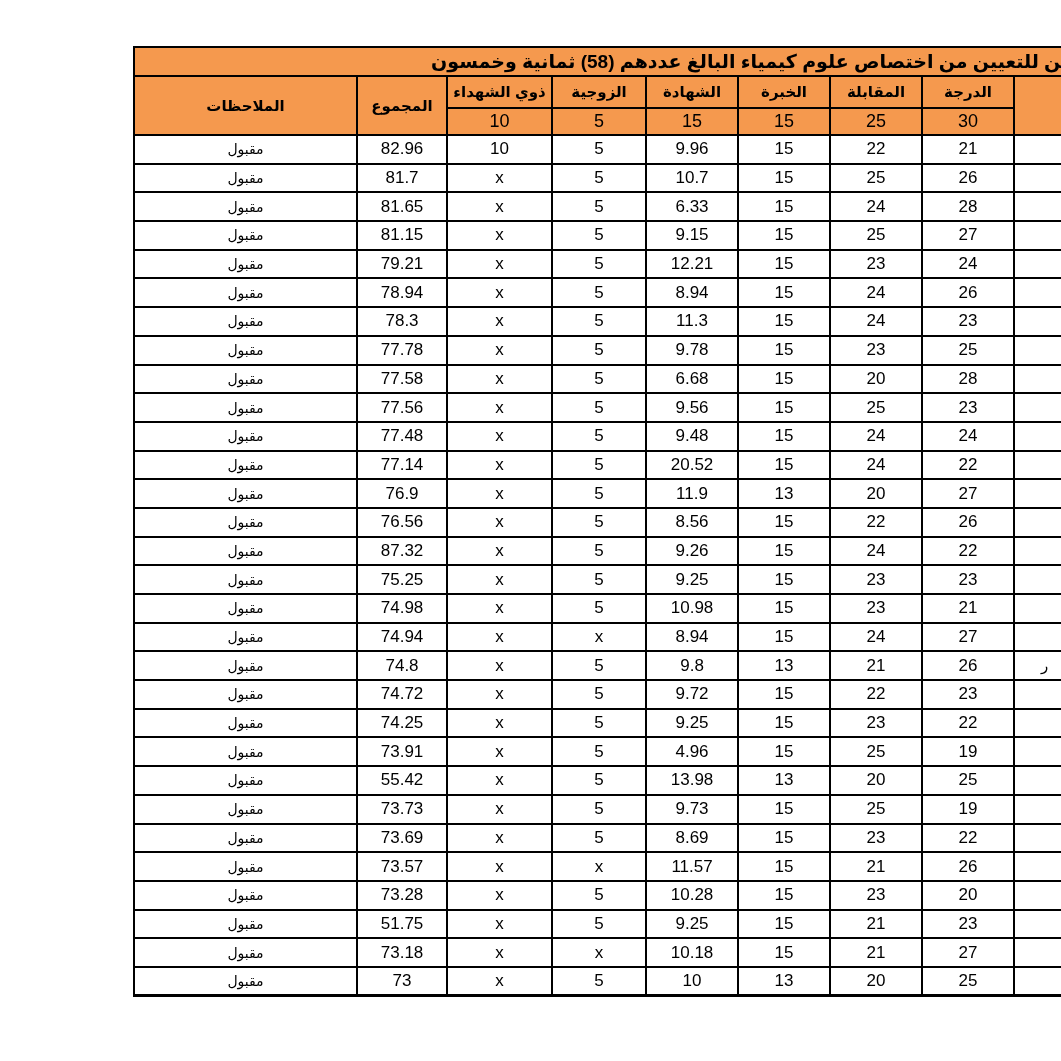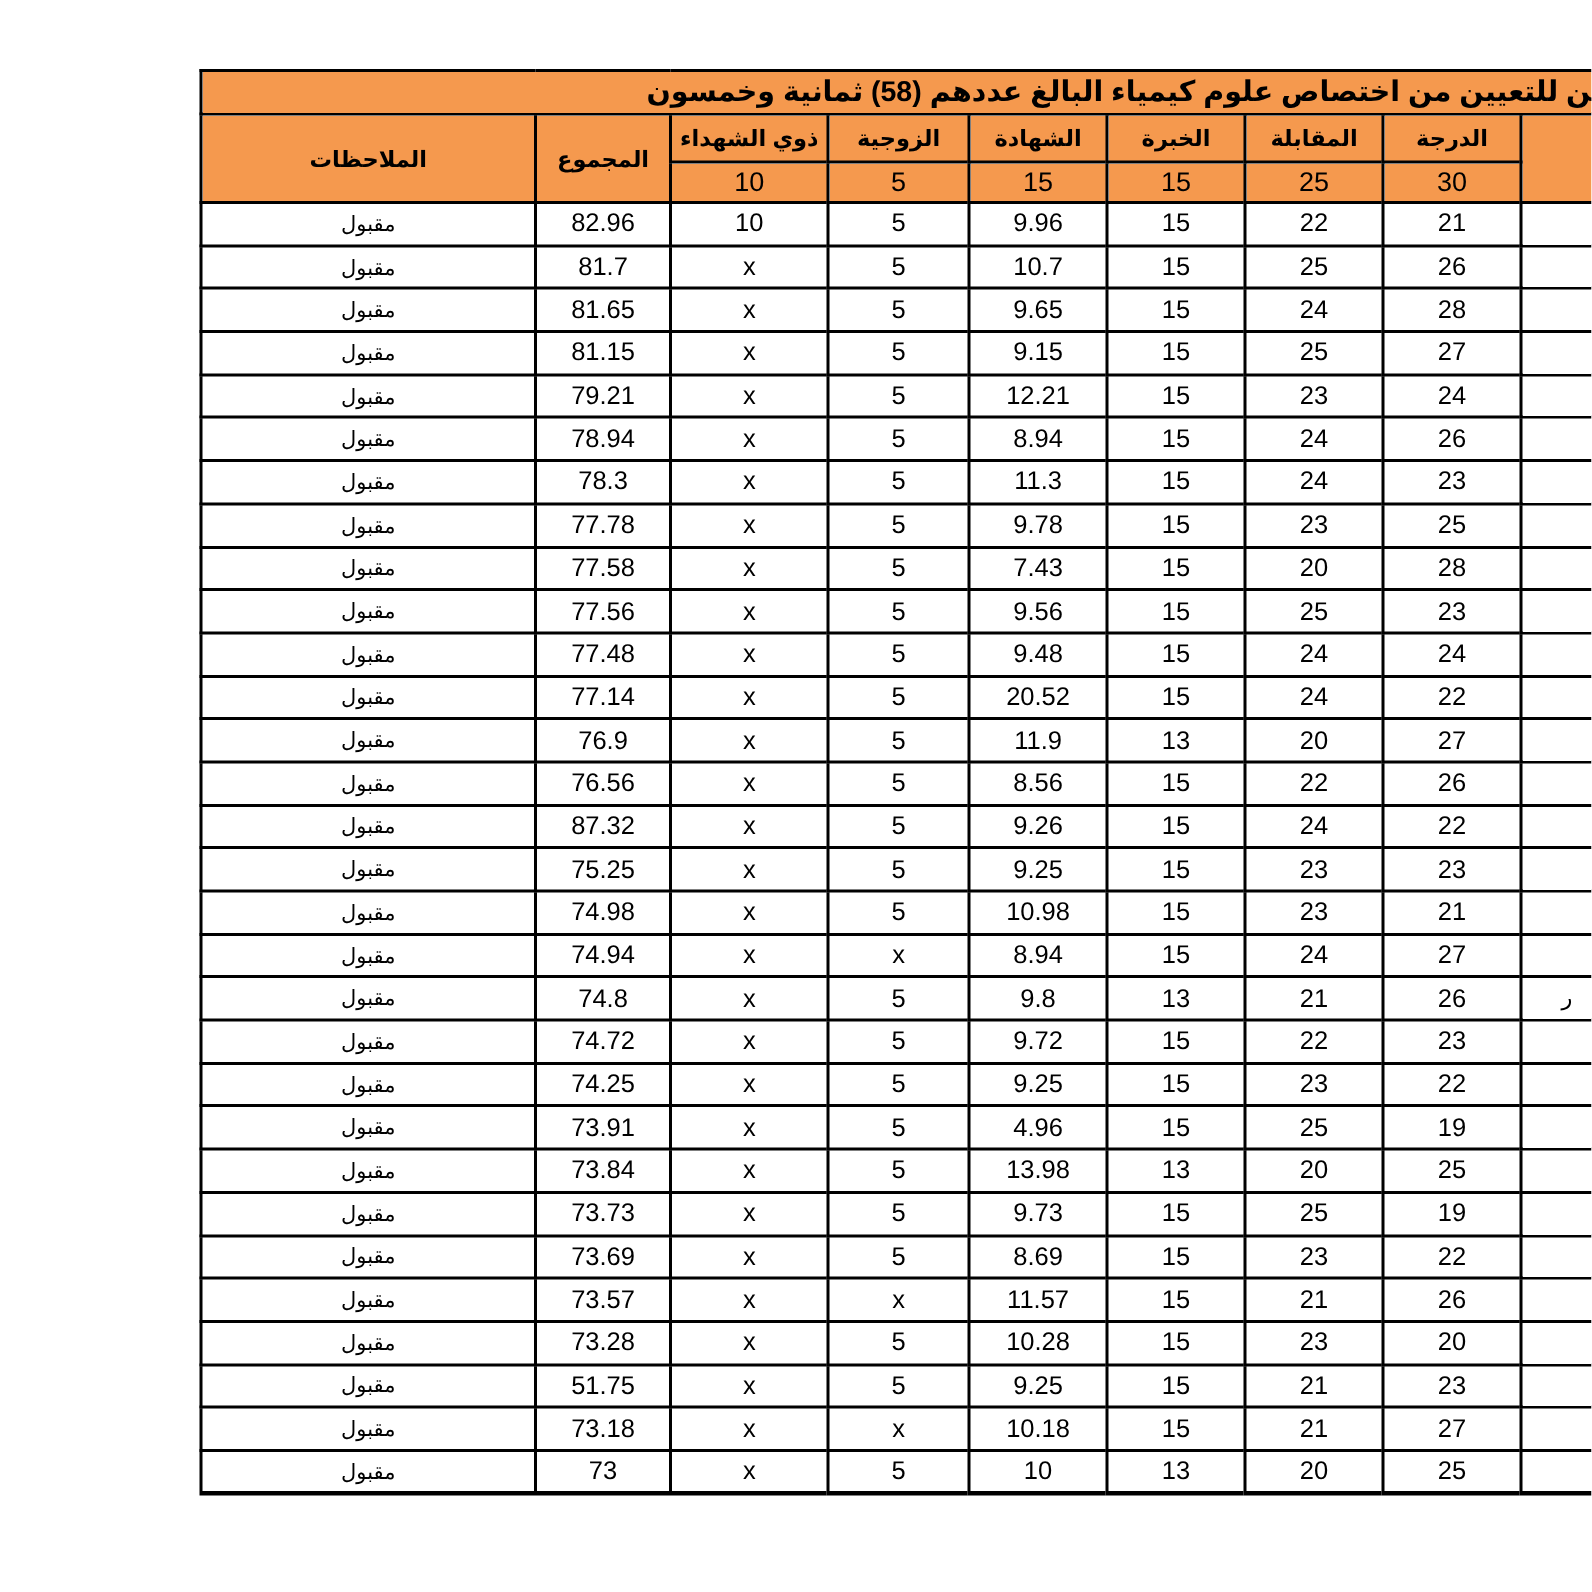--- a/index.html
+++ b/index.html
@@ -163,21 +163,21 @@
     <td>81.7</td>
     <td class="notes">مقبول</td>
   </tr>
         <tr class="data-row">
     <td class="cut-cell">
             <span class="edge-mark"></span>
           </td>
     <td>28</td>
     <td>24</td>
     <td>15</td>
-    <td>9.65</td>
+    <td>6.33</td>
     <td>5</td>
     <td>x</td>
     <td>81.65</td>
     <td class="notes">مقبول</td>
   </tr>
         <tr class="data-row">
     <td class="cut-cell">
             <span class="edge-mark"></span>
           </td>
     <td>27</td>
@@ -241,21 +241,21 @@
     <td>77.78</td>
     <td class="notes">مقبول</td>
   </tr>
         <tr class="data-row">
     <td class="cut-cell">
             <span class="edge-mark"></span>
           </td>
     <td>28</td>
     <td>20</td>
     <td>15</td>
-    <td>7.43</td>
+    <td>6.68</td>
     <td>5</td>
     <td>x</td>
     <td>77.58</td>
     <td class="notes">مقبول</td>
   </tr>
         <tr class="data-row">
     <td class="cut-cell">
             <span class="edge-mark"></span>
           </td>
     <td>23</td>
@@ -426,21 +426,21 @@
         <tr class="data-row">
     <td class="cut-cell">
             <span class="edge-mark"></span>
           </td>
     <td>25</td>
     <td>20</td>
     <td>13</td>
     <td>13.98</td>
     <td>5</td>
     <td>x</td>
-    <td>73.84</td>
+    <td>55.42</td>
     <td class="notes">مقبول</td>
   </tr>
         <tr class="data-row">
     <td class="cut-cell">
             <span class="edge-mark"></span>
           </td>
     <td>19</td>
     <td>25</td>
     <td>15</td>
     <td>9.73</td>

